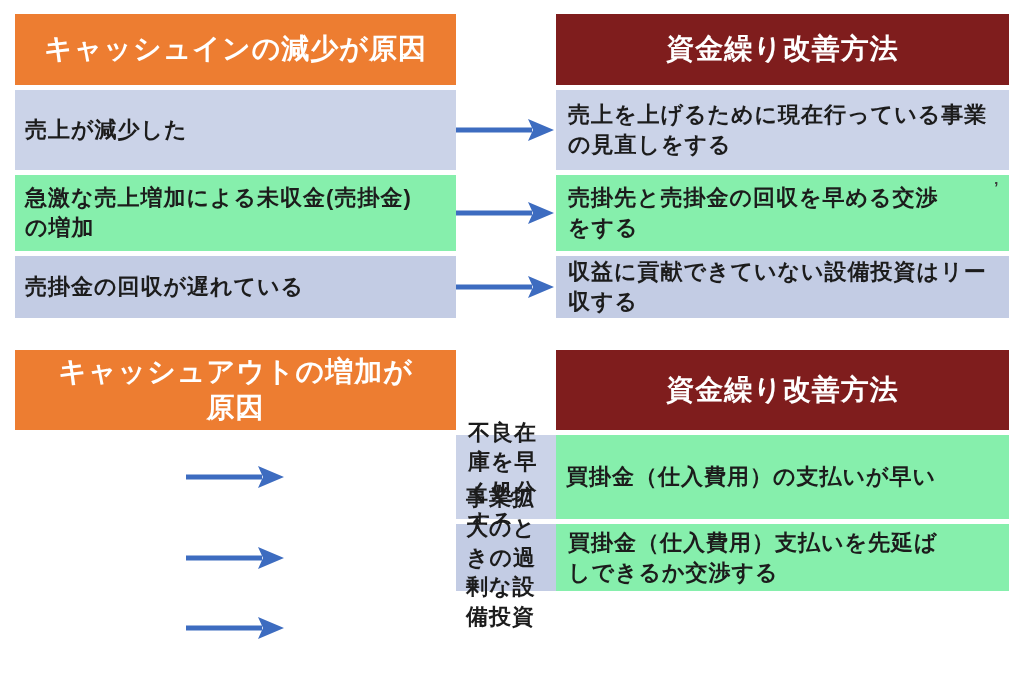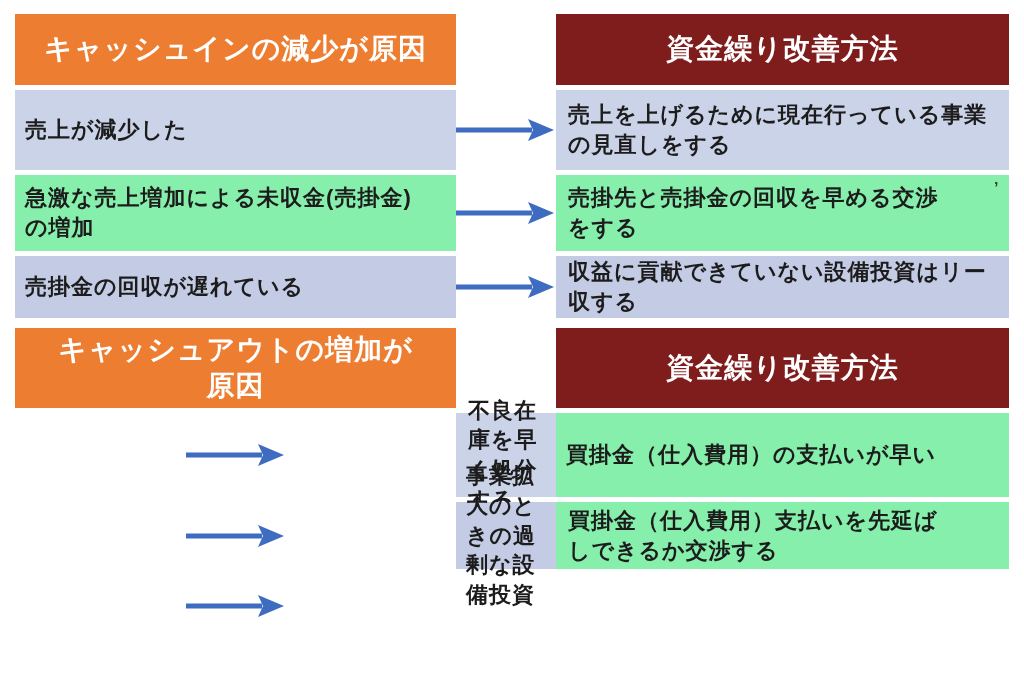--- a/index.html
+++ b/index.html
@@ -19,21 +19,21 @@
     display: grid;
     grid-template-columns: 441px 100px 453px;
     row-gap: 5px;
     padding-left: 15px;
   }
   .section.top {
     padding-top: 14px;
     grid-template-rows: 71px 80px 76px 62px;
   }
   .section.bottom {
-    margin-top: 10px;
+    margin-top: 32px;
     grid-template-rows: 80px 84px 67px 63px;
   }
   .hdr {
     display: flex;
     align-items: center;
     justify-content: center;
     text-align: center;
     color: #ffffff;
     font-weight: 700;
     font-size: 28px;

